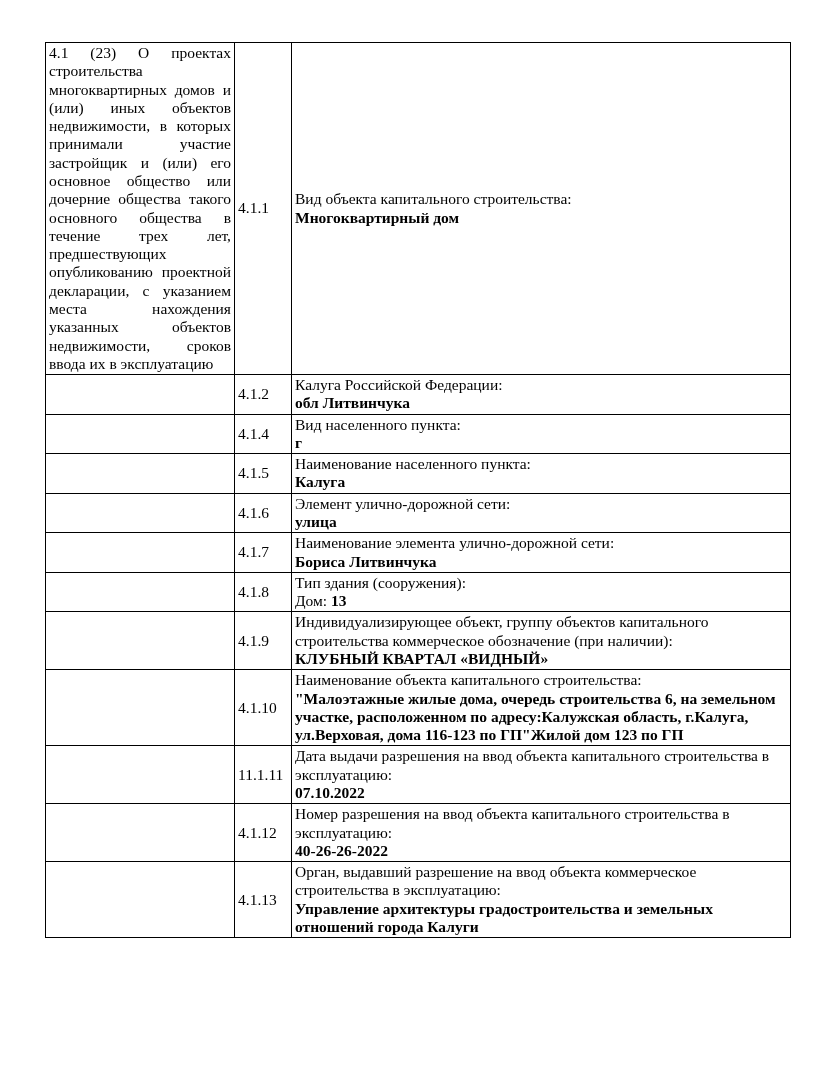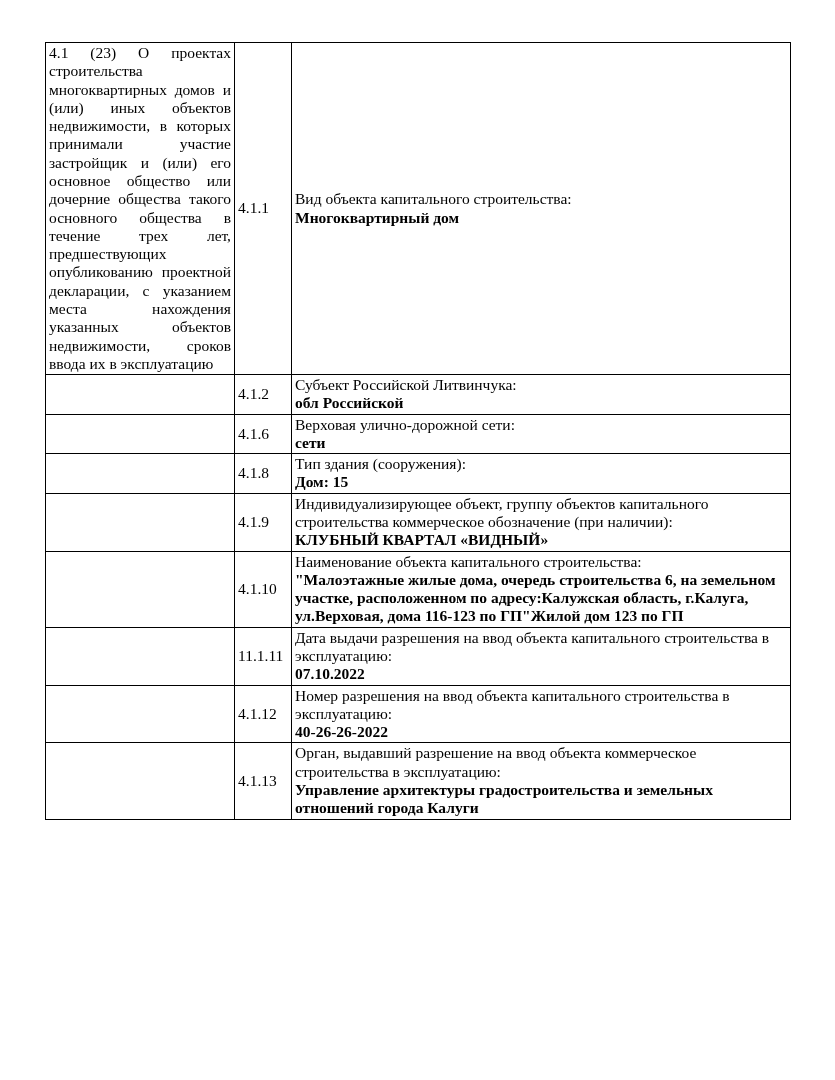--- a/index.html
+++ b/index.html
@@ -36,21 +36,21 @@
   }
   td.col-code {
     width: 50px;
     vertical-align: middle;
     margin-top: 35px;
   }
   td.col-val {
     vertical-align: middle;
   }
   .val { font-weight: bold; }
-  .vp  { font-weight: bold; }
+  .vp  { font-weight: normal; }
 </style>
 </head>
 <body>
 
 <div class="page">
   <table class="decl">
 
     <tbody>
         <tr>
       <td class="col-desc">4.1 (23) О проектах строительства многоквартирных домов и (или) иных объектов недвижимости, в которых принимали участие застройщик и (или) его основное общество или дочерние общества такого основного общества в течение трех лет, предшествующих опубликованию проектной декларации, с указанием места нахождения указанных объектов недвижимости, сроков ввода их в эксплуатацию</td>
@@ -58,44 +58,68 @@
       <td class="col-val">
         <div>Вид объекта капитального строительства:</div>
         <div class="val"><span class="vp"></span><span>Многоквартирный дом</span></div>
       </td>
     </tr>
 
     <tr>
       <td class="col-desc"></td>
       <td class="col-code">4.1.2</td>
       <td class="col-val">
-        <div>Субъект Российской Литвинчука:</div>
-        <div class="val"><span class="vp"></span><span>обл Российской</span></div>
-      </td>
-    </tr>
-
-
-
-
-    <tr>
-      <td class="col-desc"></td>
-      <td class="col-code">4.1.6</td>
-      <td class="col-val">
-        <div>Верховая улично-дорожной сети:</div>
-        <div class="val"><span class="vp"></span><span>сети</span></div>
+        <div>Калуга Российской Федерации:</div>
+        <div class="val"><span class="vp"></span><span>обл Литвинчука</span></div>
       </td>
     </tr>
 
 
     <tr>
       <td class="col-desc"></td>
+      <td class="col-code">4.1.4</td>
+      <td class="col-val">
+        <div>Вид населенного пункта:</div>
+        <div class="val"><span class="vp"></span><span>г</span></div>
+      </td>
+    </tr>
+
+    <tr>
+      <td class="col-desc"></td>
+      <td class="col-code">4.1.5</td>
+      <td class="col-val">
+        <div>Наименование населенного пункта:</div>
+        <div class="val"><span class="vp"></span><span>Калуга</span></div>
+      </td>
+    </tr>
+
+    <tr>
+      <td class="col-desc"></td>
+      <td class="col-code">4.1.6</td>
+      <td class="col-val">
+        <div>Элемент улично-дорожной сети:</div>
+        <div class="val"><span class="vp"></span><span>улица</span></div>
+      </td>
+    </tr>
+
+    <tr>
+      <td class="col-desc"></td>
+      <td class="col-code">4.1.7</td>
+      <td class="col-val">
+        <div>Наименование элемента улично-дорожной сети:</div>
+        <div class="val"><span class="vp"></span><span>Бориса Литвинчука</span></div>
+      </td>
+    </tr>
+
+    <tr>
+      <td class="col-desc"></td>
       <td class="col-code">4.1.8</td>
       <td class="col-val">
         <div>Тип здания (сооружения):</div>
-        <div class="val"><span class="vp">Дом: </span><span>15</span></div>
+        <div class="val"><span class="vp">Дом: </span><span>13</span></div>
       </td>
     </tr>
 
     <tr>
       <td class="col-desc"></td>
       <td class="col-code">4.1.9</td>
       <td class="col-val">
         <div>Индивидуализирующее объект, группу объектов капитального строительства коммерческое обозначение (при наличии):</div>
         <div class="val"><span class="vp"></span><span>КЛУБНЫЙ КВАРТАЛ «ВИДНЫЙ»</span></div>
       </td>

